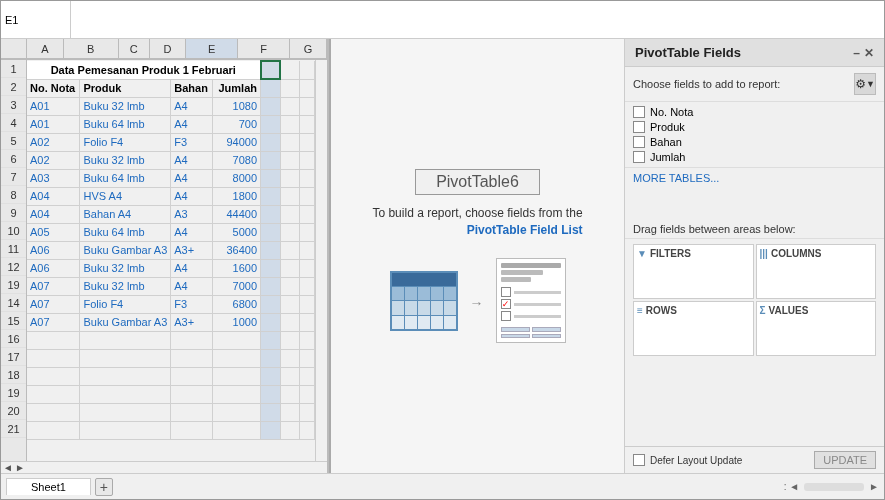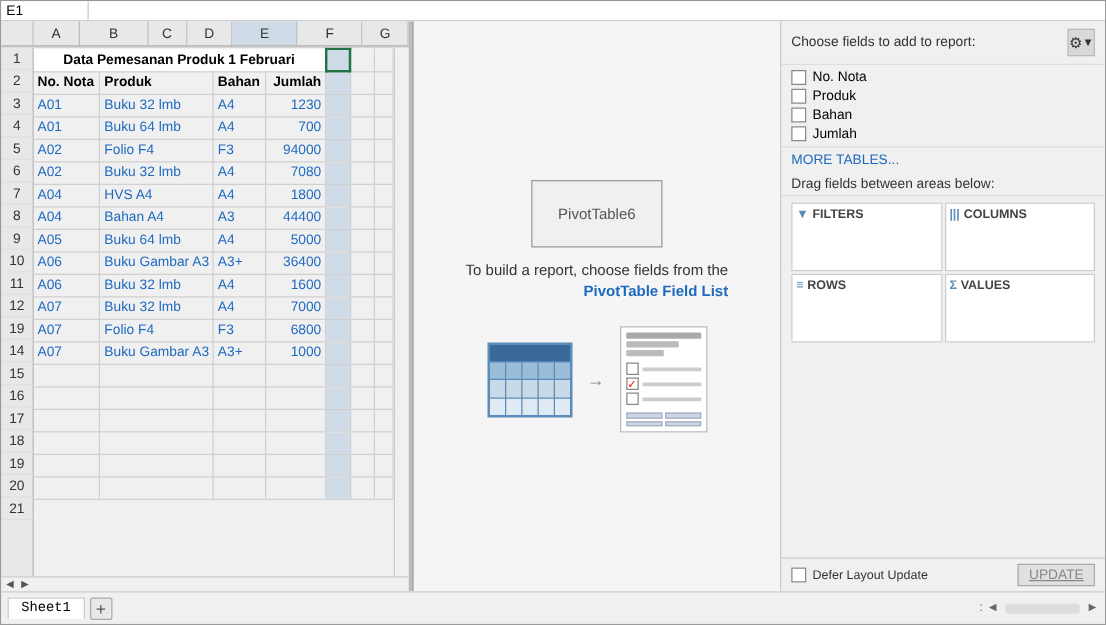--- a/index.html
+++ b/index.html
@@ -43,62 +43,62 @@
     .merged-header { background: #fff; font-weight: bold; text-align: center; font-size: 11px; }
     .bold { font-weight: bold; }
     .blue-text { color: #1e6abf; }
     .right-align { text-align: right; }
     .selected-col { background: #d0dbe8 !important; }
     .active-cell { border: 2px solid #217346 !important; background: #fff; }
 
     
     .pivot-area { width: 295px; min-width: 295px; border-left: 2px solid #aaa; background: #f5f5f5; display: flex; align-items: center; justify-content: center; overflow: hidden; position: relative; }
     .pivot-placeholder { display: flex; flex-direction: column; align-items: center; justify-content: center; width: 100%; height: 100%; }
-    .pivot-name-box { border: 1px solid #999; background: #f0f0f0; padding: 19px 20px; font-size: 12px; color: #555; margin-bottom: 10px; text-align: center; }
+    .pivot-name-box { border: 1px solid #999; background: #f0f0f0; padding: 3px 20px; font-size: 16px; color: #555; margin-bottom: 10px; text-align: center; }
     .pivot-instruction { text-align: right; font-size: 12px; color: #333; line-height: 1.4; margin-bottom: 20px; }
     .pivot-illustration { display: flex; gap: 12px; align-items: center; }
 
     
     .h-scroll { height: 12px; background: #f0f0f0; border-top: 1px solid #ccc; display: flex; align-items: center; padding: 0 2px; }
     .v-scroll { width: 12px; background: #f0f0f0; border-left: 1px solid #ccc; }
 
     
     .bottom-bar { height: 26px; background: #f0f0f0; border-top: 1px solid #ccc; display: flex; align-items: center; padding: 0 5px; gap: 5px; }
-    .sheet-tab { background: #fff; border: 1px solid #ccc; border-bottom: none; padding: 2px 10px; font-size: 11px; cursor: pointer; font-family: Liberation Mono, monospace; }
+    .sheet-tab { background: #fff; border: 1px solid #ccc; border-bottom: none; padding: 2px 24px; font-size: 11px; cursor: pointer; }
     .add-sheet-btn { width: 18px; height: 18px; border: 1px solid #aaa; background: #e8e8e8; display: flex; align-items: center; justify-content: center; cursor: pointer; font-size: 14px; color: #555; border-radius: 2px; }
     .bottom-right { margin-left: auto; display: flex; gap: 5px; }
 
     
     .pivot-panel { width: 260px; min-width: 260px; background: #f0f0f0; border-left: 1px solid #ccc; display: flex; flex-direction: column; padding: 0; height: 100%; }
     .pivot-panel-header { background: #e0e0e0; padding: 6px 10px; font-size: 13px; font-weight: bold; color: #222; display: flex; align-items: center; justify-content: space-between; border-bottom: 1px solid #ccc; }
     .pivot-panel-header-buttons { display: flex; gap: 4px; }
 
     .pivot-fields-instruction { padding: 6px 8px; font-size: 11px; color: #333; display: flex; align-items: center; justify-content: space-between; border-bottom: 1px solid #ddd; }
     .pivot-gear-btn { width: 22px; height: 22px; background: #d8d8d8; border: 1px solid #bbb; display: flex; align-items: center; justify-content: center; cursor: pointer; font-size: 12px; }
 
     .pivot-search { margin: 5px 8px; position: relative; }
     .pivot-search input { width: 100%; padding: 2px 20px 2px 4px; border: 1px solid #aaa; background: #fff; font-size: 11px; outline: none; }
     .pivot-search-icon { position: absolute; right: 3px; top: 50%; transform: translateY(-50%); font-size: 11px; color: #555; }
 
     .pivot-field-list { padding: 4px 8px; display: flex; flex-direction: column; gap: 3px; border-bottom: 1px solid #ddd; }
     .pivot-field-item { display: flex; align-items: center; gap: 5px; font-size: 11px; }
     .pivot-field-checkbox { width: 12px; height: 12px; border: 1px solid #888; background: #fff; }
     .more-tables { padding: 4px 8px; color: #1e6abf; font-size: 11px; cursor: pointer; text-decoration: none; }
-    .pivot-areas-label { padding: 3px 8px; font-size: 11px; color: #333; border-bottom: 1px solid #ddd; margin-bottom: 5px; }
+    .pivot-areas-label { padding: 3px 8px; font-size: 11px; color: #333; border-bottom: 1px solid #ddd; margin-bottom: 5px; margin-top: 32px; }
     .pivot-areas-grid { display: grid; grid-template-columns: 1fr 1fr; gap: 2px; padding: 0 8px; }
     .pivot-area-box { border: 1px solid #ccc; background: #fff; height: 55px; padding: 3px; display: flex; flex-direction: column; }
     .pivot-area-box-header { font-size: 10px; color: #444; display: flex; align-items: center; gap: 3px; font-weight: bold; margin-bottom: 2px; }
 
     .pivot-footer { padding: 4px 8px; border-top: 1px solid #ccc; display: flex; align-items: center; gap: 5px; }
     .defer-checkbox { width: 12px; height: 12px; border: 1px solid #888; background: #fff; }
     .defer-label { font-size: 10px; color: #333; }
-    .update-btn { margin-left: auto; padding: 2px 8px; background: #e0e0e0; border: 1px solid #aaa; font-size: 11px; color: #888; cursor: pointer; text-decoration: underline; }
-
-    
-    .formula-bar { height: 16px; background: #fff; border-bottom: 1px solid #ccc; display: flex; align-items: flex-end; }
+    .update-btn { margin-left: auto; padding: 2px 8px; background: #e0e0e0; border: 1px solid #aaa; font-size: 11px; color: #888; cursor: pointer; }
+
+    
+    .formula-bar { height: 38px; background: #fff; border-bottom: 1px solid #ccc; display: flex; align-items: flex-end; }
     .name-box { width: 70px; border-right: 1px solid #ccc; height: 100%; padding: 0 4px; font-size: 11px; display: flex; align-items: center; }
     .formula-content { flex: 1; padding: 0 6px; font-size: 11px; }
   </style>
 </head>
 <body>
 
 <div class="app-container">
 
   <div class="formula-bar">
     <div class="name-box">E1</div>
@@ -173,21 +173,21 @@
               <td class="bold right-align">Jumlah</td>
               <td class="selected-col"></td>
               <td></td>
               <td></td>
             </tr>
 
             <tr>
               <td class="blue-text">A01</td>
               <td class="blue-text">Buku 32 lmb</td>
               <td class="blue-text">A4</td>
-              <td class="blue-text right-align">1230</td>
+              <td class="blue-text right-align">1080</td>
               <td class="selected-col"></td>
               <td></td>
               <td></td>
             </tr>
             <tr>
               <td class="blue-text">A01</td>
               <td class="blue-text">Buku 64 lmb</td>
               <td class="blue-text">A4</td>
               <td class="blue-text right-align">700</td>
               <td class="selected-col"></td>
@@ -201,20 +201,29 @@
               <td class="blue-text right-align">94000</td>
               <td class="selected-col"></td>
               <td></td>
               <td></td>
             </tr>
             <tr>
               <td class="blue-text">A02</td>
               <td class="blue-text">Buku 32 lmb</td>
               <td class="blue-text">A4</td>
               <td class="blue-text right-align">7080</td>
+              <td class="selected-col"></td>
+              <td></td>
+              <td></td>
+            </tr>
+            <tr>
+              <td class="blue-text">A03</td>
+              <td class="blue-text">Buku 64 lmb</td>
+              <td class="blue-text">A4</td>
+              <td class="blue-text right-align">8000</td>
               <td class="selected-col"></td>
               <td></td>
               <td></td>
             </tr>
             <tr>
               <td class="blue-text">A04</td>
               <td class="blue-text">HVS A4</td>
               <td class="blue-text">A4</td>
               <td class="blue-text right-align">1800</td>
               <td class="selected-col"></td>
@@ -411,20 +420,27 @@
               <div style="background:#c8d8e8;border:1px solid #aab;"></div>
               <div style="background:#c8d8e8;border:1px solid #aab;"></div>
             </div>
           </div>
         </div>
       </div>
     </div>
 
     <div class="pivot-panel">
 
+      <div class="pivot-panel-header">
+        <span>PivotTable Fields</span>
+        <div class="pivot-panel-header-buttons">
+          <span style="cursor:pointer;font-size:12px;color:#555;">–</span>
+          <span style="cursor:pointer;font-size:12px;color:#555;">✕</span>
+        </div>
+      </div>
 
       <div class="pivot-fields-instruction">
         <span>Choose fields to add to report:</span>
         <div class="pivot-gear-btn">
           <span>⚙</span>
           <span style="font-size:9px;">▼</span>
         </div>
       </div>
 
 

